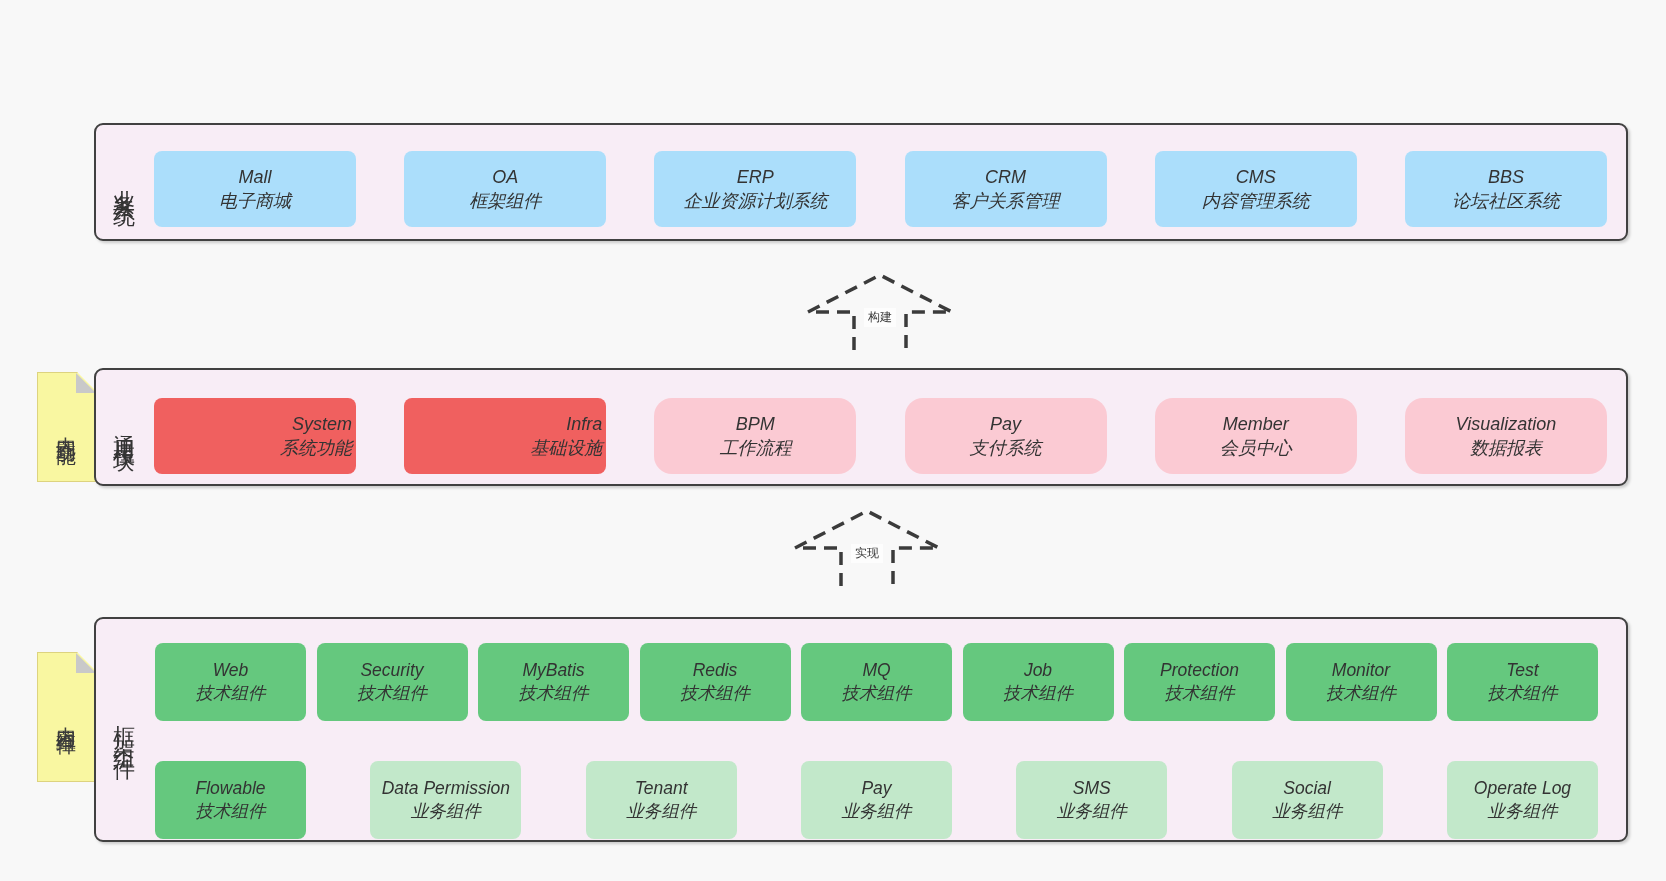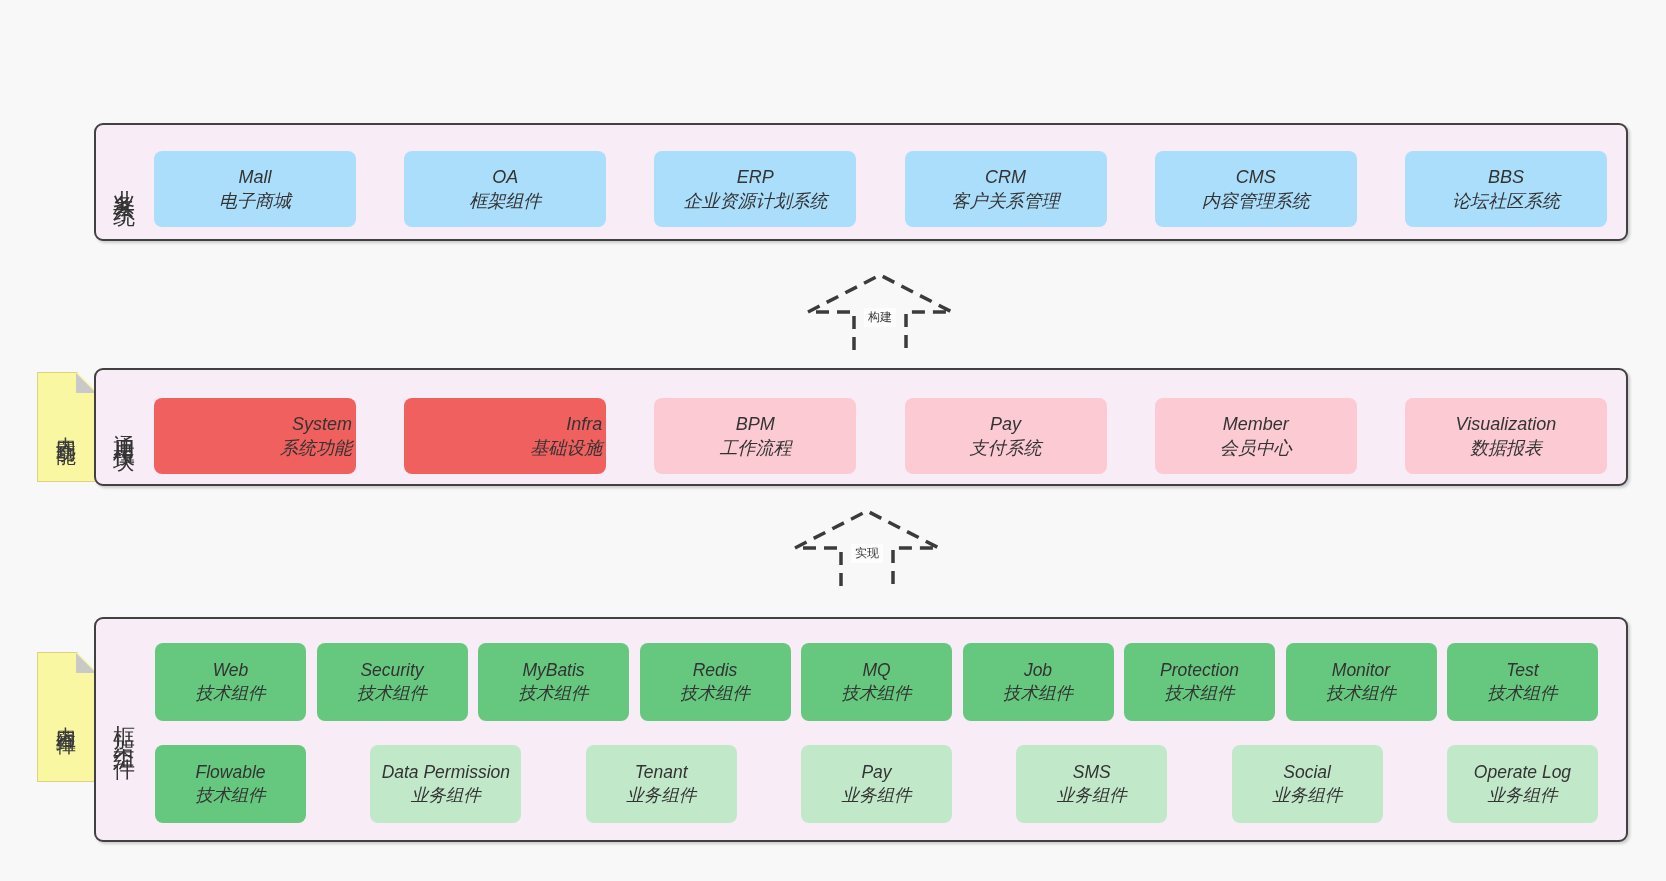--- a/index.html
+++ b/index.html
@@ -24,32 +24,32 @@
   }
   .band3 .band-label{letter-spacing:11px;}
   
   .row6{
     position:absolute;left:58px;right:19px;top:26px;
     display:flex;justify-content:space-between;
   }
   .band2 .row6{top:28px;}
   .grid8{
     position:absolute;left:59px;right:28px;top:24px;
-    display:flex;flex-wrap:wrap;justify-content:space-between;row-gap:24px;
+    display:flex;flex-wrap:wrap;justify-content:space-between;row-gap:40px;
   }
   .box{
     box-sizing:border-box;border-radius:8px;text-align:center;
     display:flex;flex-direction:column;align-items:center;justify-content:center;
     font-size:18px;line-height:1.35;color:#333;padding:20px 4px;font-style:italic;
   }
   .row6 .box{width:202px;height:76px;}
   .grid8 .box{width:151px;height:78px;font-size:17.5px;line-height:1.3;}
   .blue{background:#abdefb;}
   .red{background:#f0605f;align-items:flex-end;}
-  .pink{background:#fbcad3;}
+  .pink{background:#fbcad3;border-radius:18px;}
   .green{background:#65c87e;}
   .lightgreen{background:#c2e8ca;}
   
   .sticky{
     position:absolute;left:37px;width:60px;box-sizing:border-box;
     background:#f9f7a1;border:1px solid #ddd37f;z-index:1;
     clip-path:polygon(0 0,calc(100% - 20px) 0,100% 20px,100% 100%,0 100%);
   }
   .sticky::after{
     content:"";position:absolute;top:0;right:0;width:20px;height:20px;

